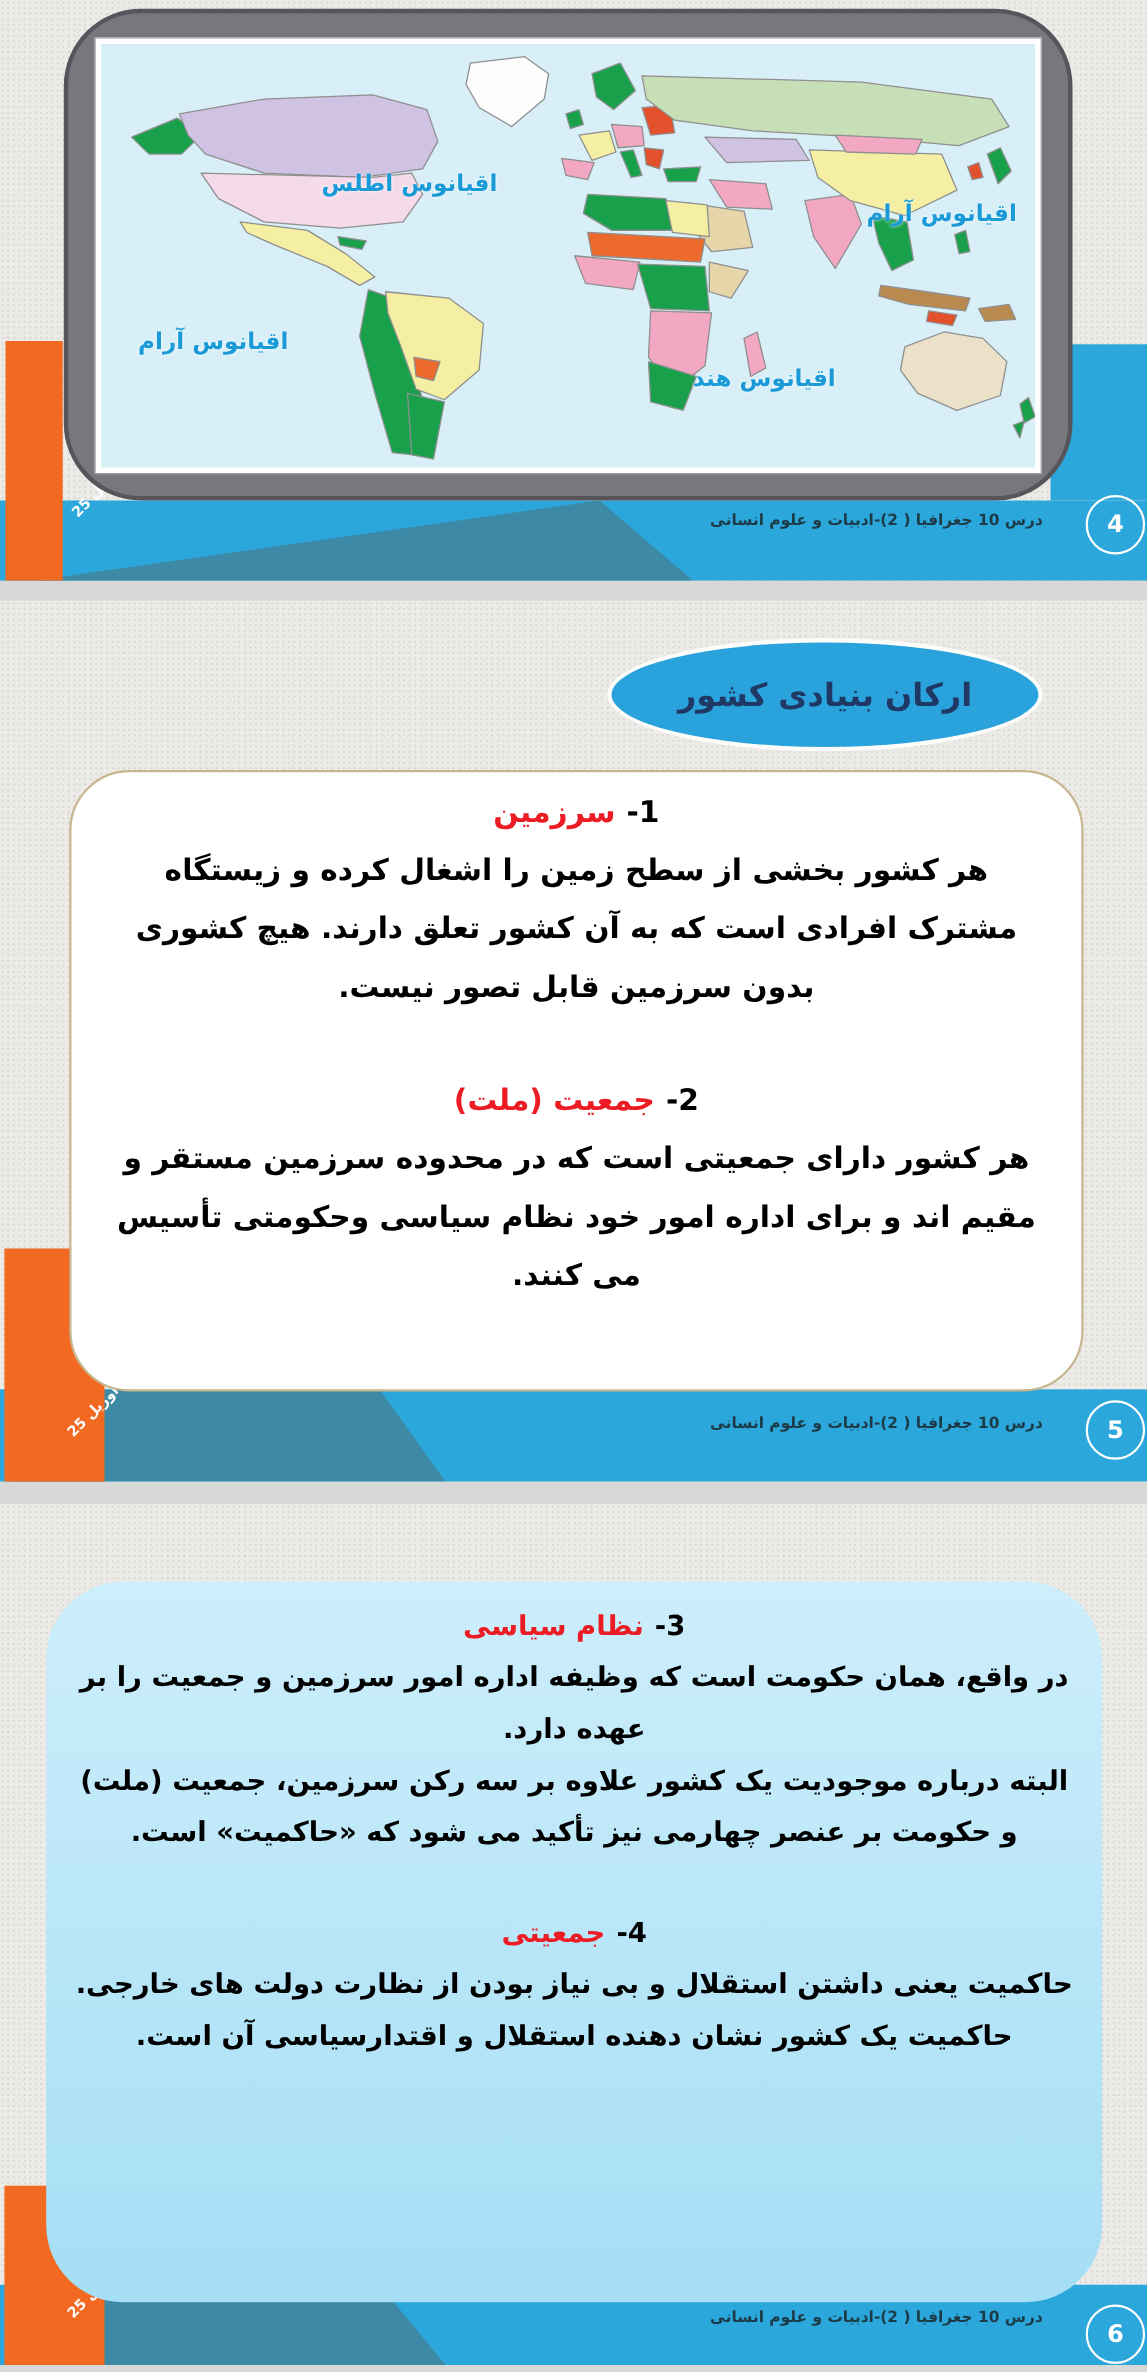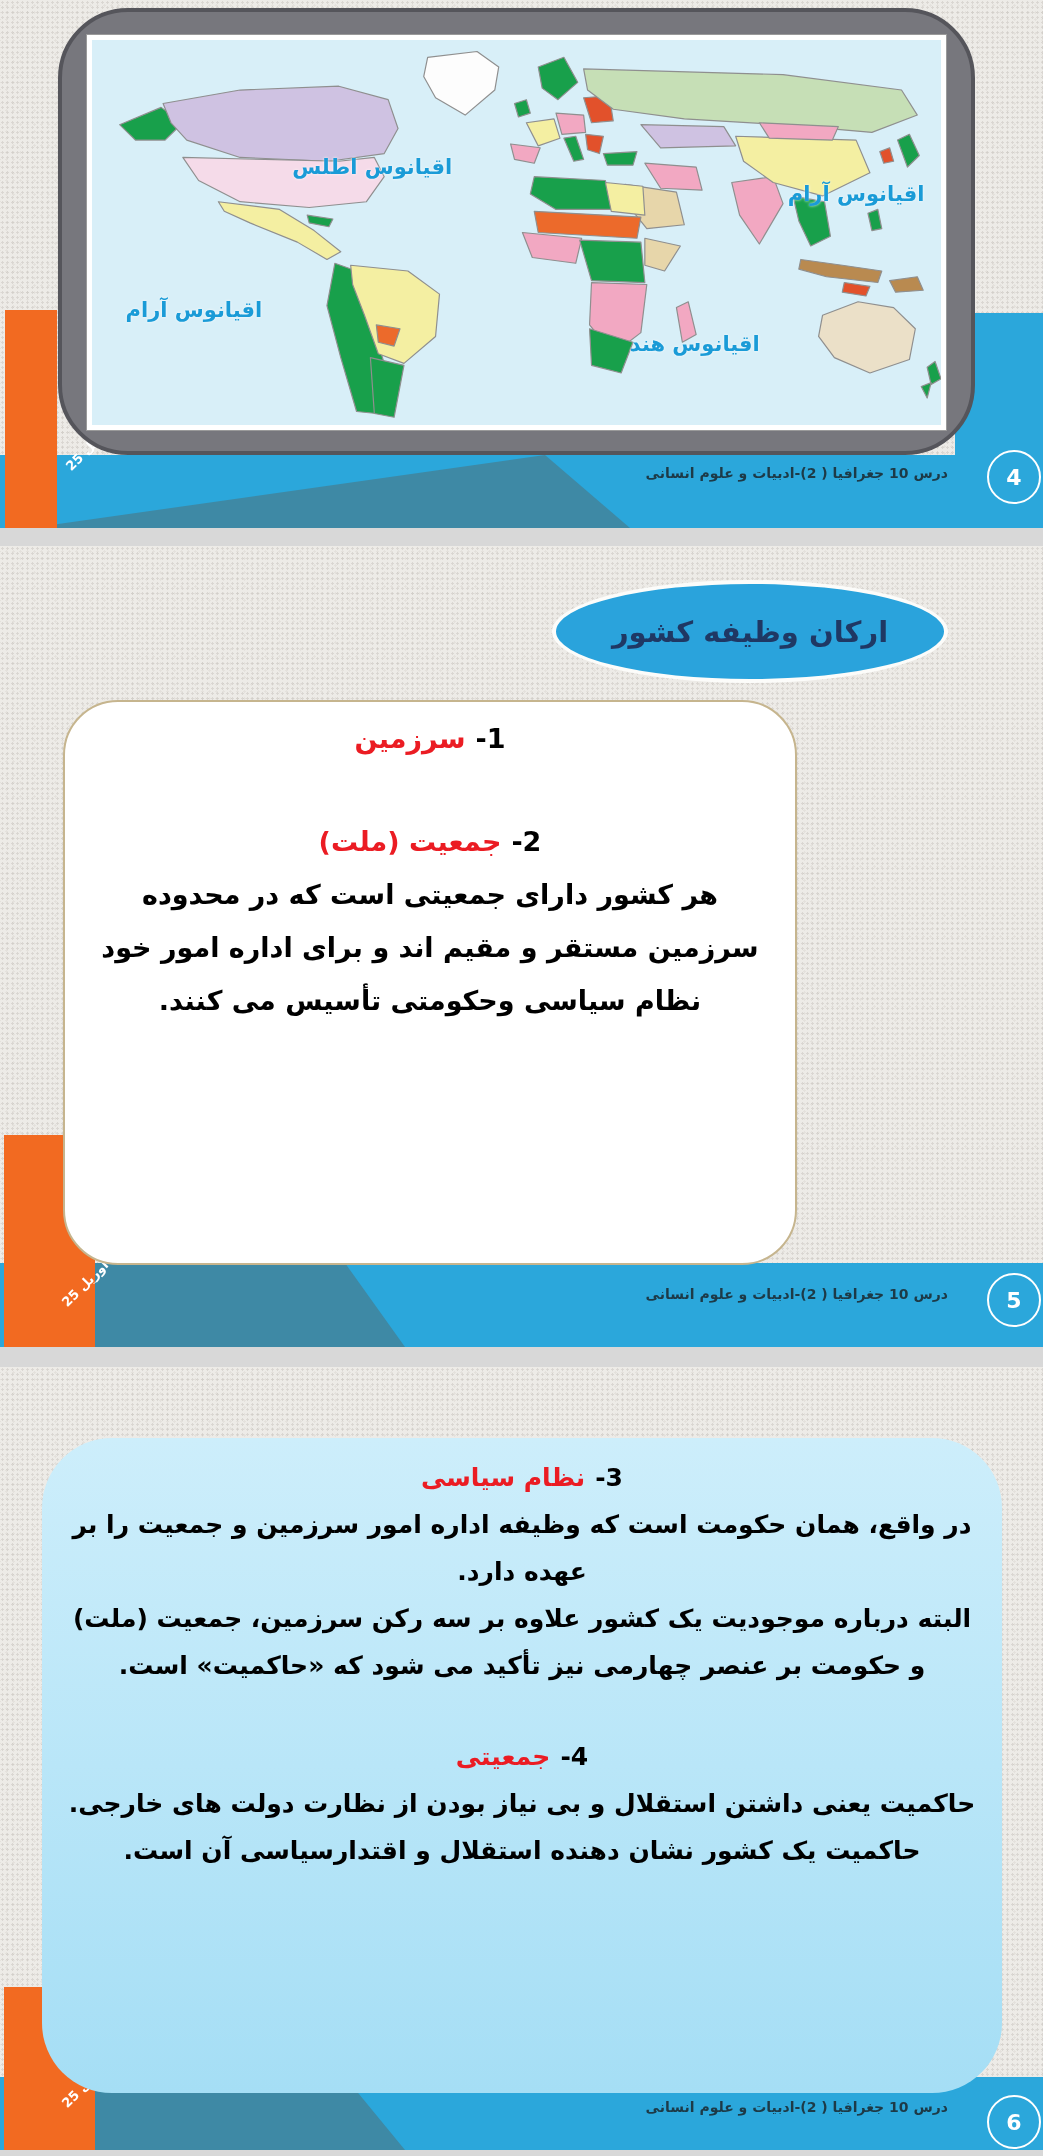--- a/index.html
+++ b/index.html
@@ -88,21 +88,21 @@
   .ol-indian{left:71%;top:79%;}
 
   
   .title-bubble{
     position:absolute;left:552px;top:34px;width:396px;height:103px;z-index:5;
     background:#2AA3DC;border:4px solid #FCFCFA;border-radius:50%;box-sizing:border-box;
     display:flex;align-items:center;justify-content:center;
     color:#1F3864;font-size:29px;font-weight:bold;direction:rtl;white-space:nowrap;
   }
   .whitebox{
-    position:absolute;left:63px;top:154px;width:734px;height:565px;z-index:5;
+    position:absolute;left:63px;top:154px;width:922px;height:565px;z-index:5;
     background:#fff;border:2px solid #C6B58E;border-radius:55px;box-sizing:border-box;
     padding:10px 32px;text-align:center;direction:rtl;
   }
   .whitebox p{margin:0;font-size:27px;line-height:53px;font-weight:bold;color:#000;}
   .whitebox .sec-gap{margin-top:50px;}
 
   
   .bluebox{
     position:absolute;left:42px;top:71px;width:960px;height:655px;z-index:5;
     background:linear-gradient(#CDEEFB,#A5DEF5);border-radius:70px;box-sizing:border-box;
@@ -193,24 +193,25 @@
 
 <div class="sep" id="sep1"></div>
 
 <section class="slide" id="slide5">
   <div class="band">
       <div class="teal"></div>
     </div>
   <div class="orange-strip"></div>
   <div class="date-rot">08 اوریل 25</div>
 
-  <div class="title-bubble">ارکان وظیفه کشور</div>
+  <div class="title-bubble">ارکان بنیادی کشور</div>
 
   <div class="whitebox">
     <p><span class="sec-num">1-</span><span class="red">سرزمین</span></p>
+    <p>هر کشور بخشی از سطح زمین را اشغال کرده و زیستگاه مشترک افرادی است که به آن کشور تعلق دارند. هیچ کشوری بدون سرزمین قابل تصور نیست.</p>
     <p class="sec-gap"><span class="sec-num">2-</span><span class="red">جمعیت (ملت)</span></p>
     <p>هر کشور دارای جمعیتی است که در محدوده سرزمین مستقر و مقیم اند و برای اداره امور خود نظام سیاسی وحکومتی تأسیس می کنند.</p>
   </div>
 
   <div class="footer-line">درس 10 جغرافیا ( 2)-ادبیات و علوم انسانی</div>
   <div class="num-circle">
       <span>5</span>
     </div>
 </section>
 

